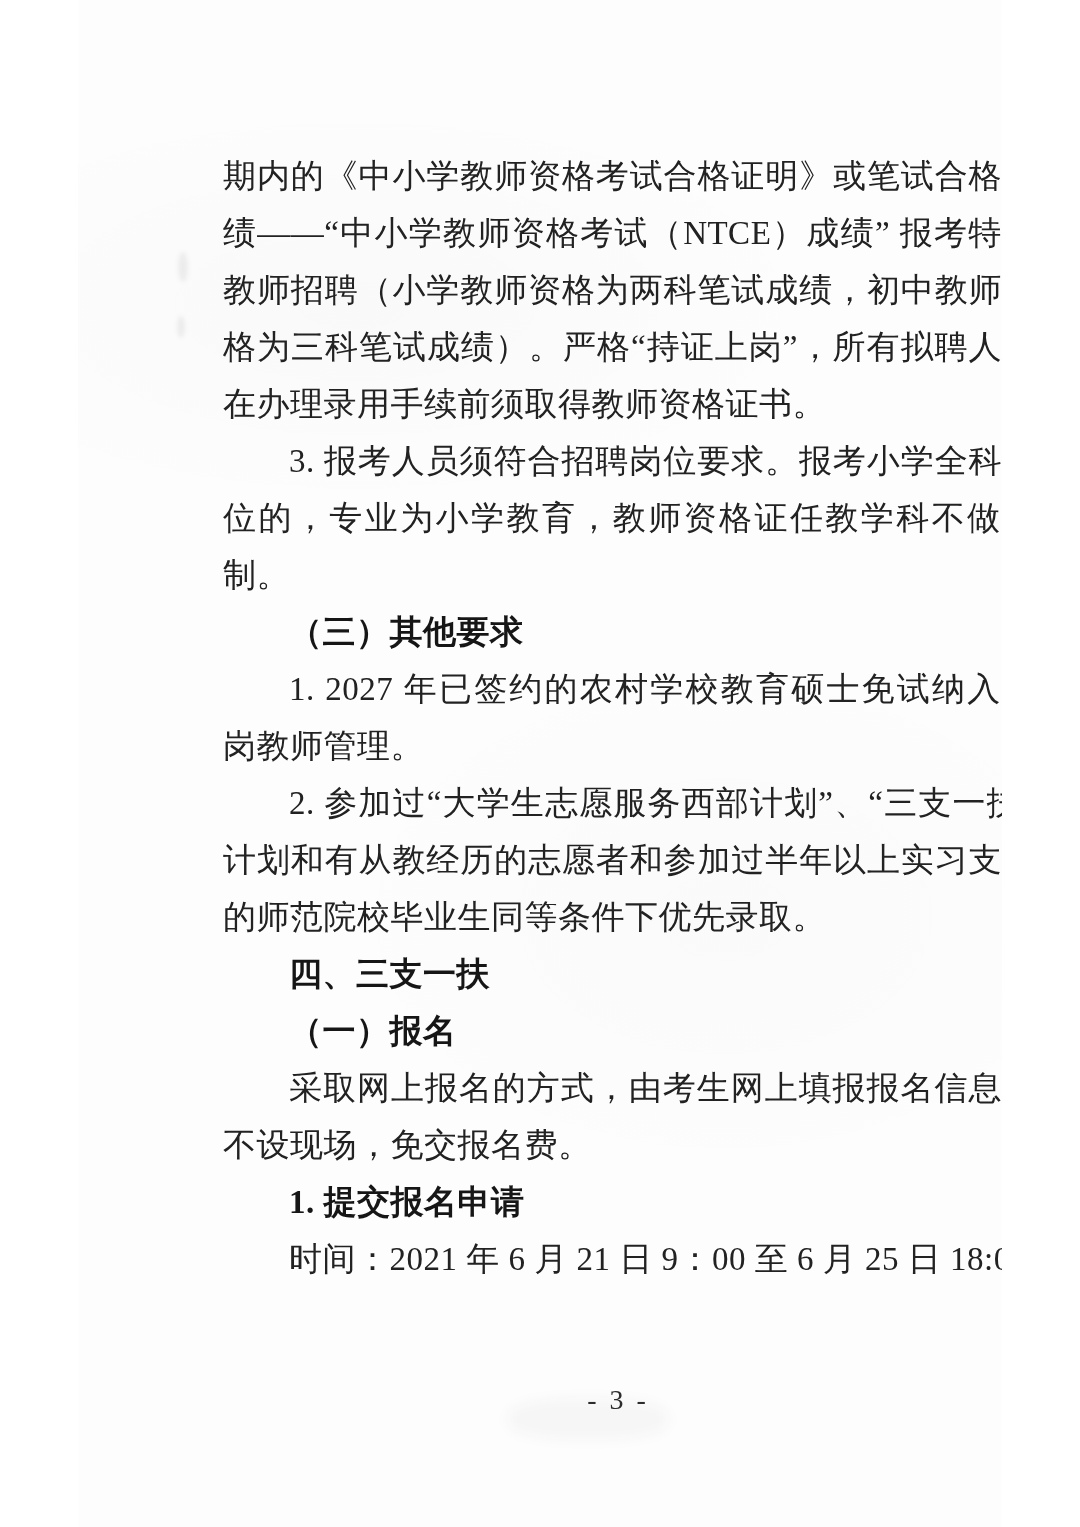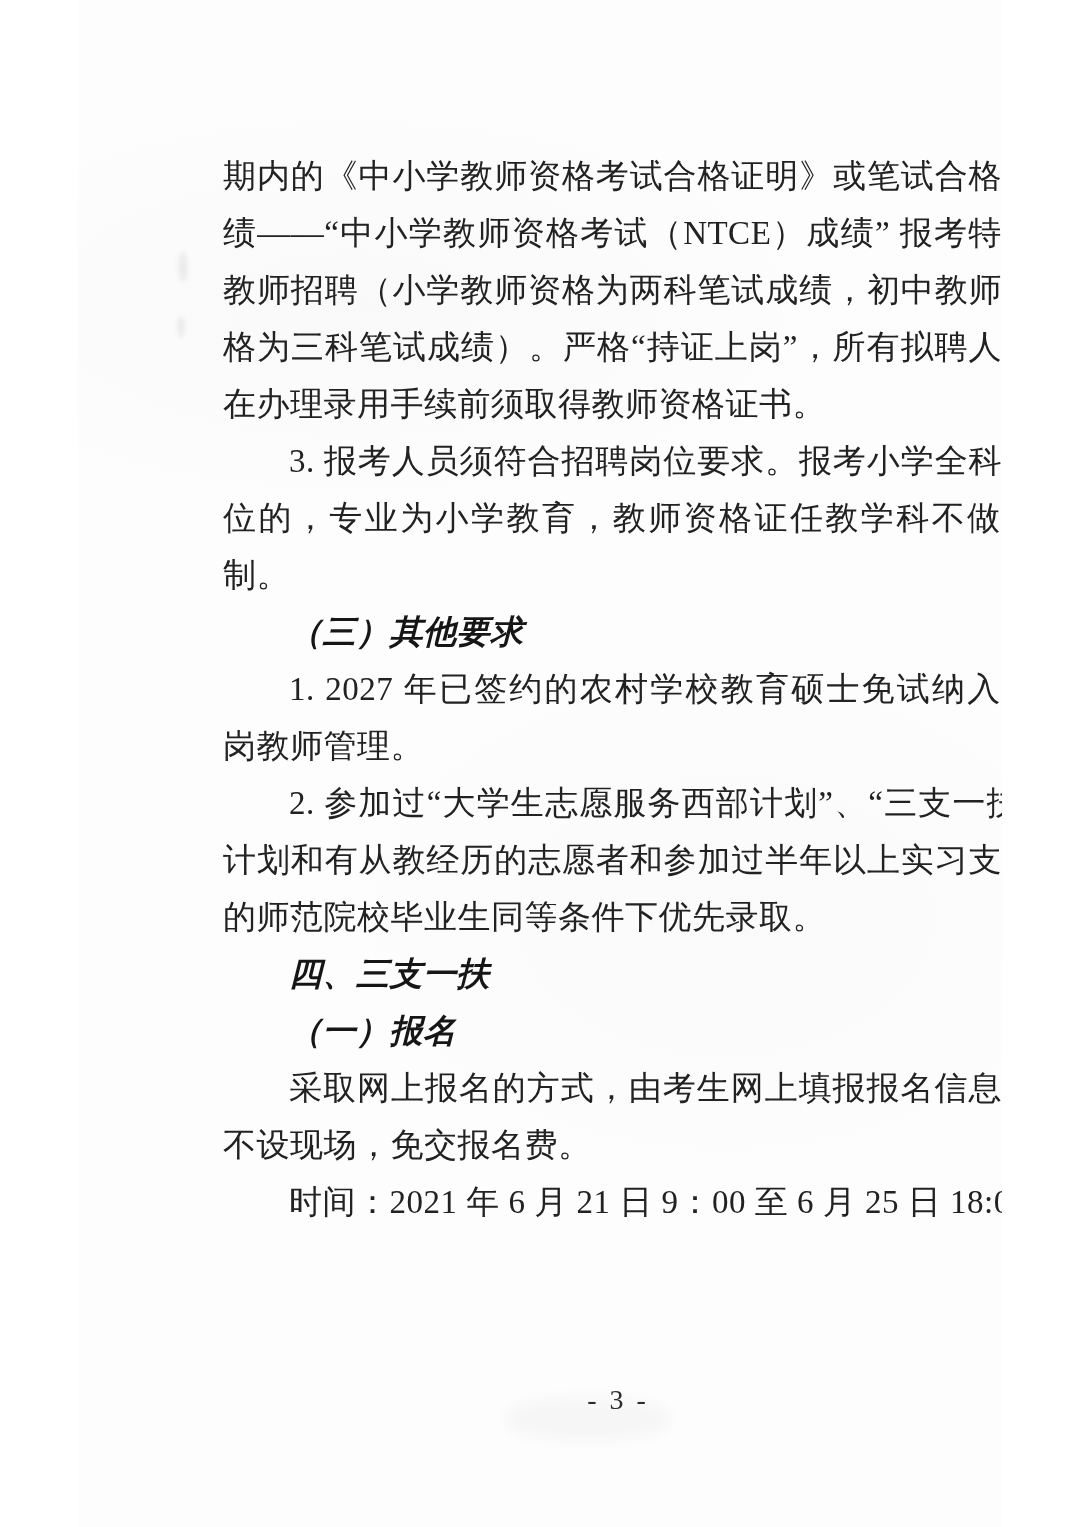--- a/index.html
+++ b/index.html
@@ -33,21 +33,20 @@
     text-align: justify;
     letter-spacing: 0.5px;
     word-break: break-all;
   }
   .para.indent {
     text-indent: 66px;
   }
   .para.heading {
     font-weight: bold;
     color: #161616;
-    font-style: italic;
   }
   .footer {
     position: absolute;
     top: 1384px;
     left: 0;
     width: 1080px;
     text-align: center;
     font-size: 28px;
     color: #2c2c2c;
     letter-spacing: 3px;
@@ -75,17 +74,18 @@
 
   <div class="content">
       <p class="para body">期内的《中小学教师资格考试合格证明》或笔试合格成绩——“中小学教师资格考试（NTCE）成绩” 报考特岗教师招聘（小学教师资格为两科笔试成绩，初中教师资格为三科笔试成绩）。严格“持证上岗”，所有拟聘人员在办理录用手续前须取得教师资格证书。</p>
       <p class="para body indent">3. 报考人员须符合招聘岗位要求。报考小学全科岗位的，专业为小学教育，教师资格证任教学科不做限制。</p>
       <p class="para heading indent">（三）其他要求</p>
       <p class="para body indent">1. 2027 年已签约的农村学校教育硕士免试纳入特岗教师管理。</p>
       <p class="para body indent">2. 参加过“大学生志愿服务西部计划”、“三支一扶”计划和有从教经历的志愿者和参加过半年以上实习支教的师范院校毕业生同等条件下优先录取。</p>
       <p class="para heading indent">四、三支一扶</p>
       <p class="para heading indent">（一）报名</p>
       <p class="para body indent">采取网上报名的方式，由考生网上填报报名信息，不设现场，免交报名费。</p>
+      <p class="para heading indent">1. 提交报名申请</p>
       <p class="para body indent">时间：2021 年 6 月 21 日 9：00 至 6 月 25 日 18:00</p>
     </div>
 
   <div class="footer">- 3 -</div>
 </div>
 
 </body></html>

